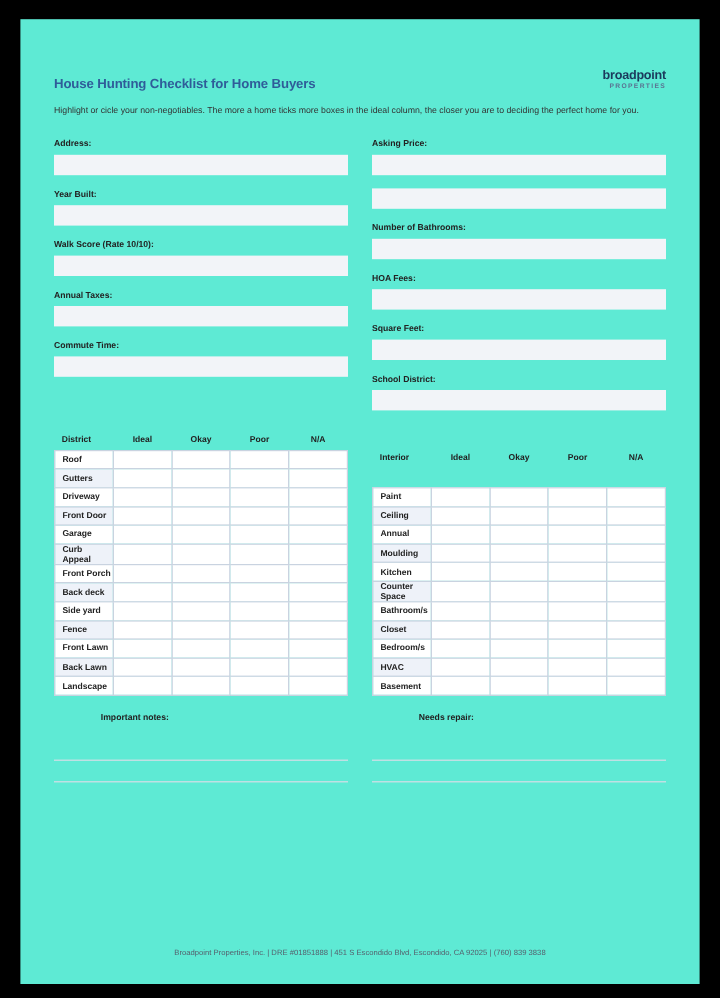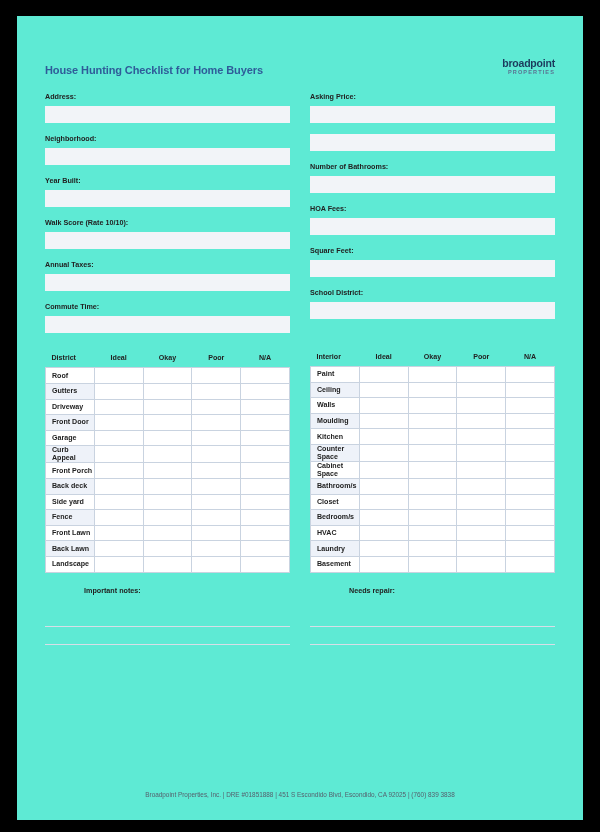--- a/index.html
+++ b/index.html
@@ -144,29 +144,26 @@
 
 <div class="page">
   <div class="inner">
 
     <div class="logo">
       <div class="brand">broadpoint</div>
       <div class="sub">PROPERTIES</div>
     </div>
 
     <h1 class="title">House Hunting Checklist for Home Buyers</h1>
+    <p class="intro">Highlight or cicle your non-negotiables. The more a home ticks more boxes in the ideal column, the closer you are to deciding the perfect home for you.</p>
 
     <div class="fields">
       <div class="fcol">
         <div class="field">
           <div class="lbl">Address:</div>
-          <div class="box"></div>
-        </div>
-        <div class="field">
-          <div class="lbl">Neighborhood:</div>
           <div class="box"></div>
         </div>
         <div class="field">
           <div class="lbl">Year Built:</div>
           <div class="box"></div>
         </div>
         <div class="field">
           <div class="lbl">Walk Score (Rate 10/10):</div>
           <div class="box"></div>
         </div>
@@ -327,21 +324,21 @@
               <td class="cell"></td>
             </tr>
             <tr>
               <td class="name">Ceiling</td>
               <td class="cell"></td>
               <td class="cell"></td>
               <td class="cell"></td>
               <td class="cell"></td>
             </tr>
             <tr>
-              <td class="name">Walls</td>
+              <td class="name">Annual</td>
               <td class="cell"></td>
               <td class="cell"></td>
               <td class="cell"></td>
               <td class="cell"></td>
             </tr>
             <tr>
               <td class="name">Moulding</td>
               <td class="cell"></td>
               <td class="cell"></td>
               <td class="cell"></td>
@@ -355,27 +352,20 @@
               <td class="cell"></td>
             </tr>
             <tr>
               <td class="name">Counter Space</td>
               <td class="cell"></td>
               <td class="cell"></td>
               <td class="cell"></td>
               <td class="cell"></td>
             </tr>
             <tr>
-              <td class="name">Cabinet Space</td>
-              <td class="cell"></td>
-              <td class="cell"></td>
-              <td class="cell"></td>
-              <td class="cell"></td>
-            </tr>
-            <tr>
               <td class="name">Bathroom/s</td>
               <td class="cell"></td>
               <td class="cell"></td>
               <td class="cell"></td>
               <td class="cell"></td>
             </tr>
             <tr>
               <td class="name">Closet</td>
               <td class="cell"></td>
               <td class="cell"></td>
@@ -384,27 +374,20 @@
             </tr>
             <tr>
               <td class="name">Bedroom/s</td>
               <td class="cell"></td>
               <td class="cell"></td>
               <td class="cell"></td>
               <td class="cell"></td>
             </tr>
             <tr>
               <td class="name">HVAC</td>
-              <td class="cell"></td>
-              <td class="cell"></td>
-              <td class="cell"></td>
-              <td class="cell"></td>
-            </tr>
-            <tr>
-              <td class="name">Laundry</td>
               <td class="cell"></td>
               <td class="cell"></td>
               <td class="cell"></td>
               <td class="cell"></td>
             </tr>
             <tr>
               <td class="name">Basement</td>
               <td class="cell"></td>
               <td class="cell"></td>
               <td class="cell"></td>

